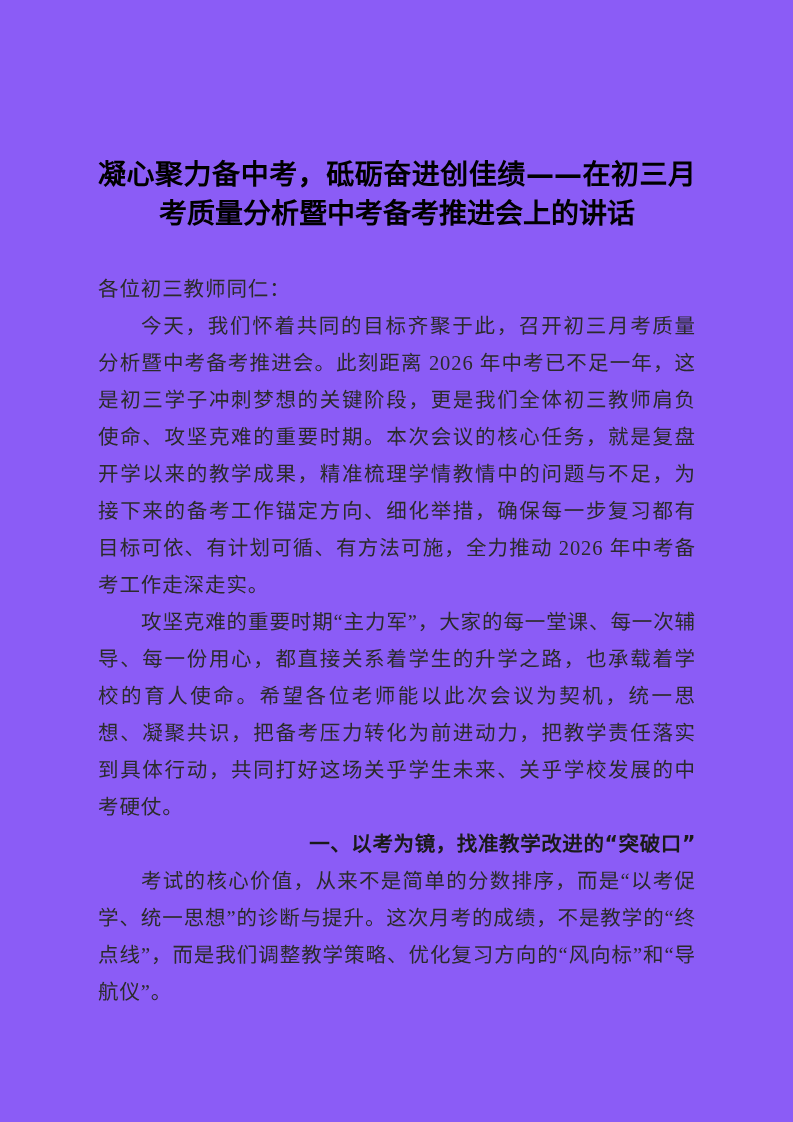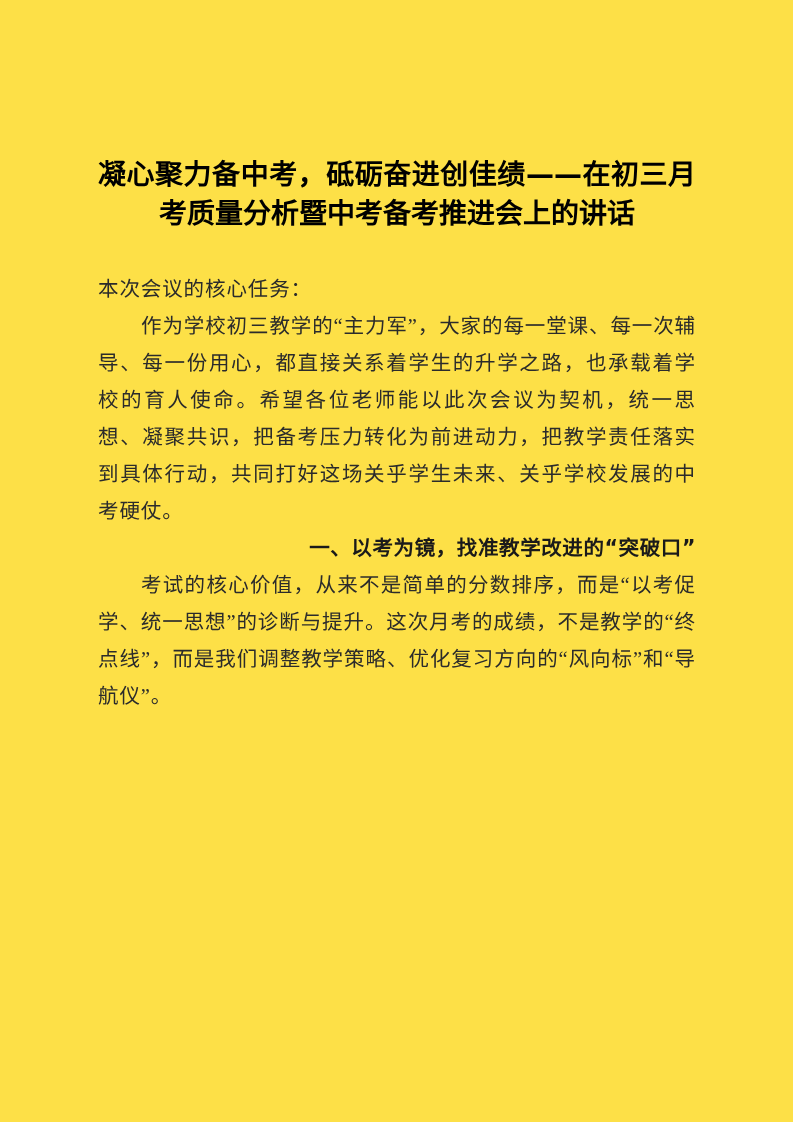--- a/index.html
+++ b/index.html
@@ -13,21 +13,21 @@
     background: #ffffff;
     font-family: "Liberation Serif", "DejaVu Serif", serif;
     color: #1a1a1a;
     overflow: hidden;
   }
 
   .page {
     position: relative;
     width: 793px;
     height: 1122px;
-    background: #fde047;
+    background: #8b5cf6;
     box-sizing: border-box;
   }
 
   .content {
     position: absolute;
     left: 98px;
     top: 155px;
     width: 598px;
   }
 
@@ -89,24 +89,25 @@
 </head>
 <body>
 
 <div class="page">
   <div class="content">
 
     <h1 class="doc-title">凝心聚力备中考，砥砺奋进创佳绩——在初三月考质量分析暨中考备考推进会上的讲话</h1>
 
     <div class="body-block">
 
-      <p class="para noindent">本次会议的核心任务：</p>
+      <p class="para noindent">各位初三教师同仁：</p>
 
+      <p class="para indent">今天，我们怀着共同的目标齐聚于此，召开初三月考质量分析暨中考备考推进会。此刻距离 2026 年中考已不足一年，这是初三学子冲刺梦想的关键阶段，更是我们全体初三教师肩负使命、攻坚克难的重要时期。本次会议的核心任务，就是复盘开学以来的教学成果，精准梳理学情教情中的问题与不足，为接下来的备考工作锚定方向、细化举措，确保每一步复习都有目标可依、有计划可循、有方法可施，全力推动 2026 年中考备考工作走深走实。</p>
 
-      <p class="para indent">作为学校初三教学的“主力军”，大家的每一堂课、每一次辅导、每一份用心，都直接关系着学生的升学之路，也承载着学校的育人使命。希望各位老师能以此次会议为契机，统一思想、凝聚共识，把备考压力转化为前进动力，把教学责任落实到具体行动，共同打好这场关乎学生未来、关乎学校发展的中考硬仗。</p>
+      <p class="para indent">攻坚克难的重要时期“主力军”，大家的每一堂课、每一次辅导、每一份用心，都直接关系着学生的升学之路，也承载着学校的育人使命。希望各位老师能以此次会议为契机，统一思想、凝聚共识，把备考压力转化为前进动力，把教学责任落实到具体行动，共同打好这场关乎学生未来、关乎学校发展的中考硬仗。</p>
 
       <p class="section-heading">一、以考为镜，找准教学改进的“突破口”</p>
 
       <p class="para indent">考试的核心价值，从来不是简单的分数排序，而是“以考促学、统一思想”的诊断与提升。这次月考的成绩，不是教学的“终点线”，而是我们调整教学策略、优化复习方向的“风向标”和“导航仪”。</p>
 
     </div>
   </div>
 </div>
 
 </body></html>

